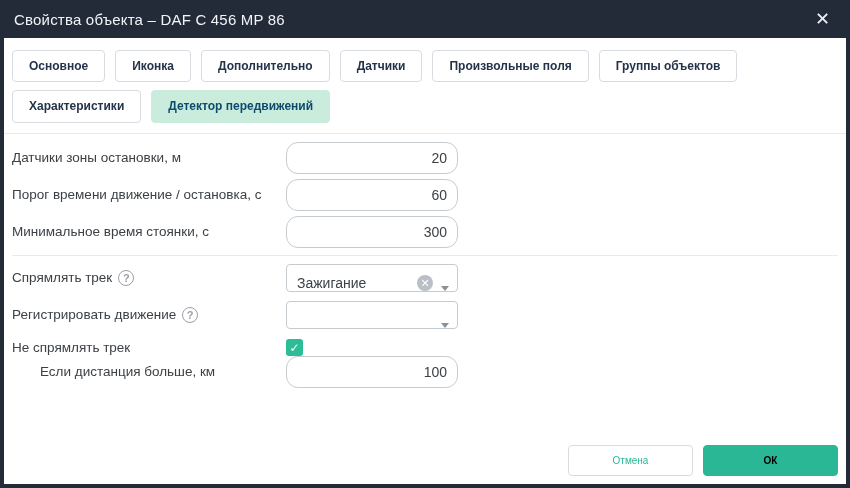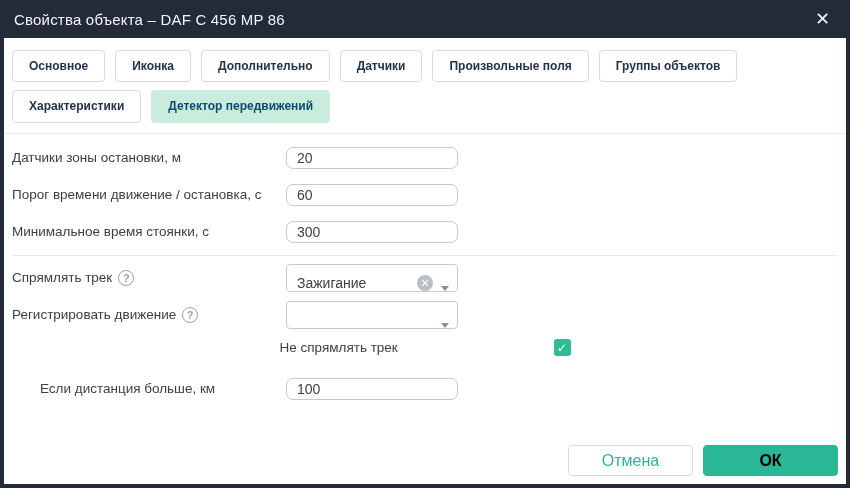--- a/index.html
+++ b/index.html
@@ -71,26 +71,26 @@
   }
   .row .label.indent { padding-left: 28px; }
   .help-icon {
     display: inline-flex; align-items: center; justify-content: center;
     width: 16px; height: 16px;
     border: 1px solid #9aa0a6; border-radius: 50%;
     color: #9aa0a6; font-size: 11px; font-weight: 700;
     cursor: pointer; flex: 0 0 16px;
   }
   .text-input {
-    width: 172px; height: 22px;
-    border: 1px solid #c6cbd0; border-radius: 7px;
+    width: 172px; height: 32px;
+    border: 1px solid #c6cbd0; border-radius: 12px;
     padding: 0 10px;
     font-size: 14px; color: #3c4146;
     font-family: "Liberation Sans", "DejaVu Sans", sans-serif;
-    outline: none; background: #fff;
+    outline: none; background: #fff; text-align: right;
   }
   .select-box {
     width: 172px; height: 28px;
     border: 1px solid #c6cbd0; border-radius: 4px;
     background: #fff;
     display: flex; align-items: flex-end;
     padding: 0 8px 0 10px;
     font-size: 14px; color: #3c4146;
     cursor: pointer;
   }
@@ -104,36 +104,36 @@
   }
   .caret {
     width: 0; height: 0; flex: 0 0 auto;
     border-left: 4.5px solid transparent;
     border-right: 4.5px solid transparent;
     border-top: 5px solid #8a9097;
     cursor: pointer;
   }
   .mid-divider { margin: 8px 0; border: none; border-top: 1px solid #e8eaed; }
 
-  .checkbox-row { height: 20px; margin-bottom: 17px; justify-content: center; }
+  .checkbox-row { height: 20px; margin-bottom: 0; }
   .checkbox {
     width: 17px; height: 17px;
     background: #2cbd96; border-radius: 3px;
     display: flex; align-items: center; justify-content: center;
     color: #fff; font-size: 12px; font-weight: 700;
     cursor: pointer;
   }
 
   .footer {
     position: absolute; right: 8px; bottom: 8px;
     display: flex; gap: 10px;
   }
   .btn {
     height: 31px; border-radius: 4px;
-    font-size: 16px; font-weight: 700;
+    font-size: 10px; font-weight: 700;
     display: flex; align-items: center; justify-content: center;
     cursor: pointer;
     font-family: "Liberation Sans", "DejaVu Sans", sans-serif;
   }
   .btn-cancel {
     width: 125px;
     background: #fff; border: 1px solid #d8dce1;
     color: #2bb795; font-weight: 400;
   }
   .btn-ok {

